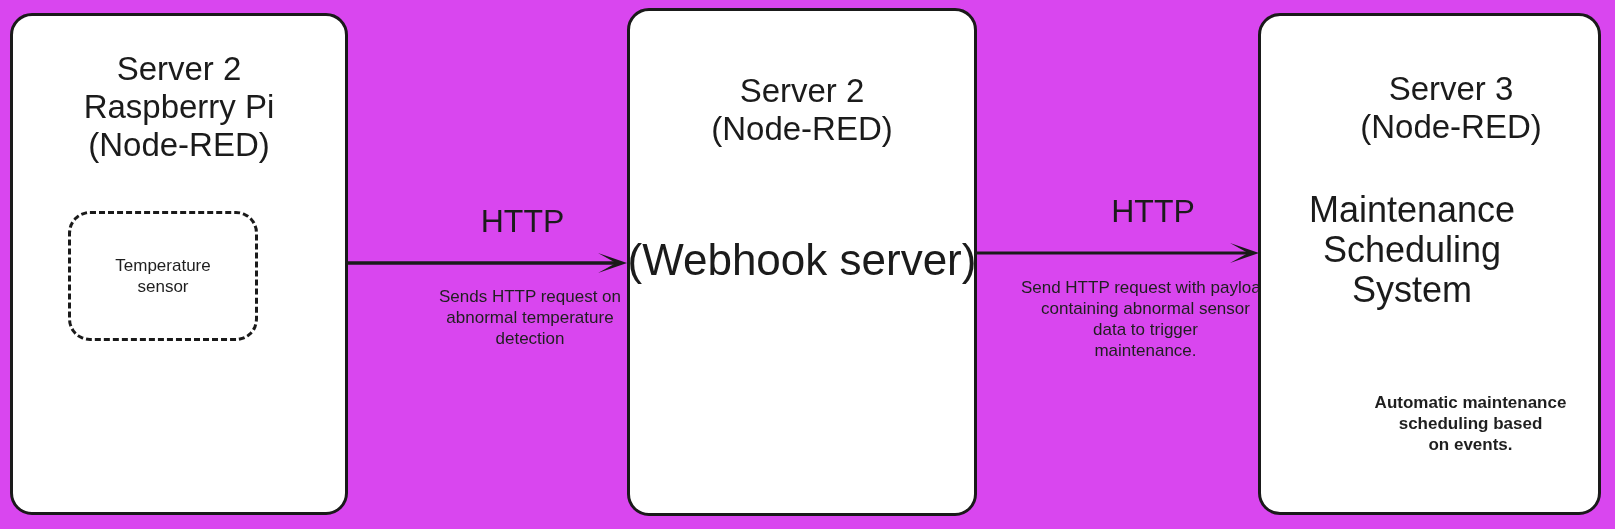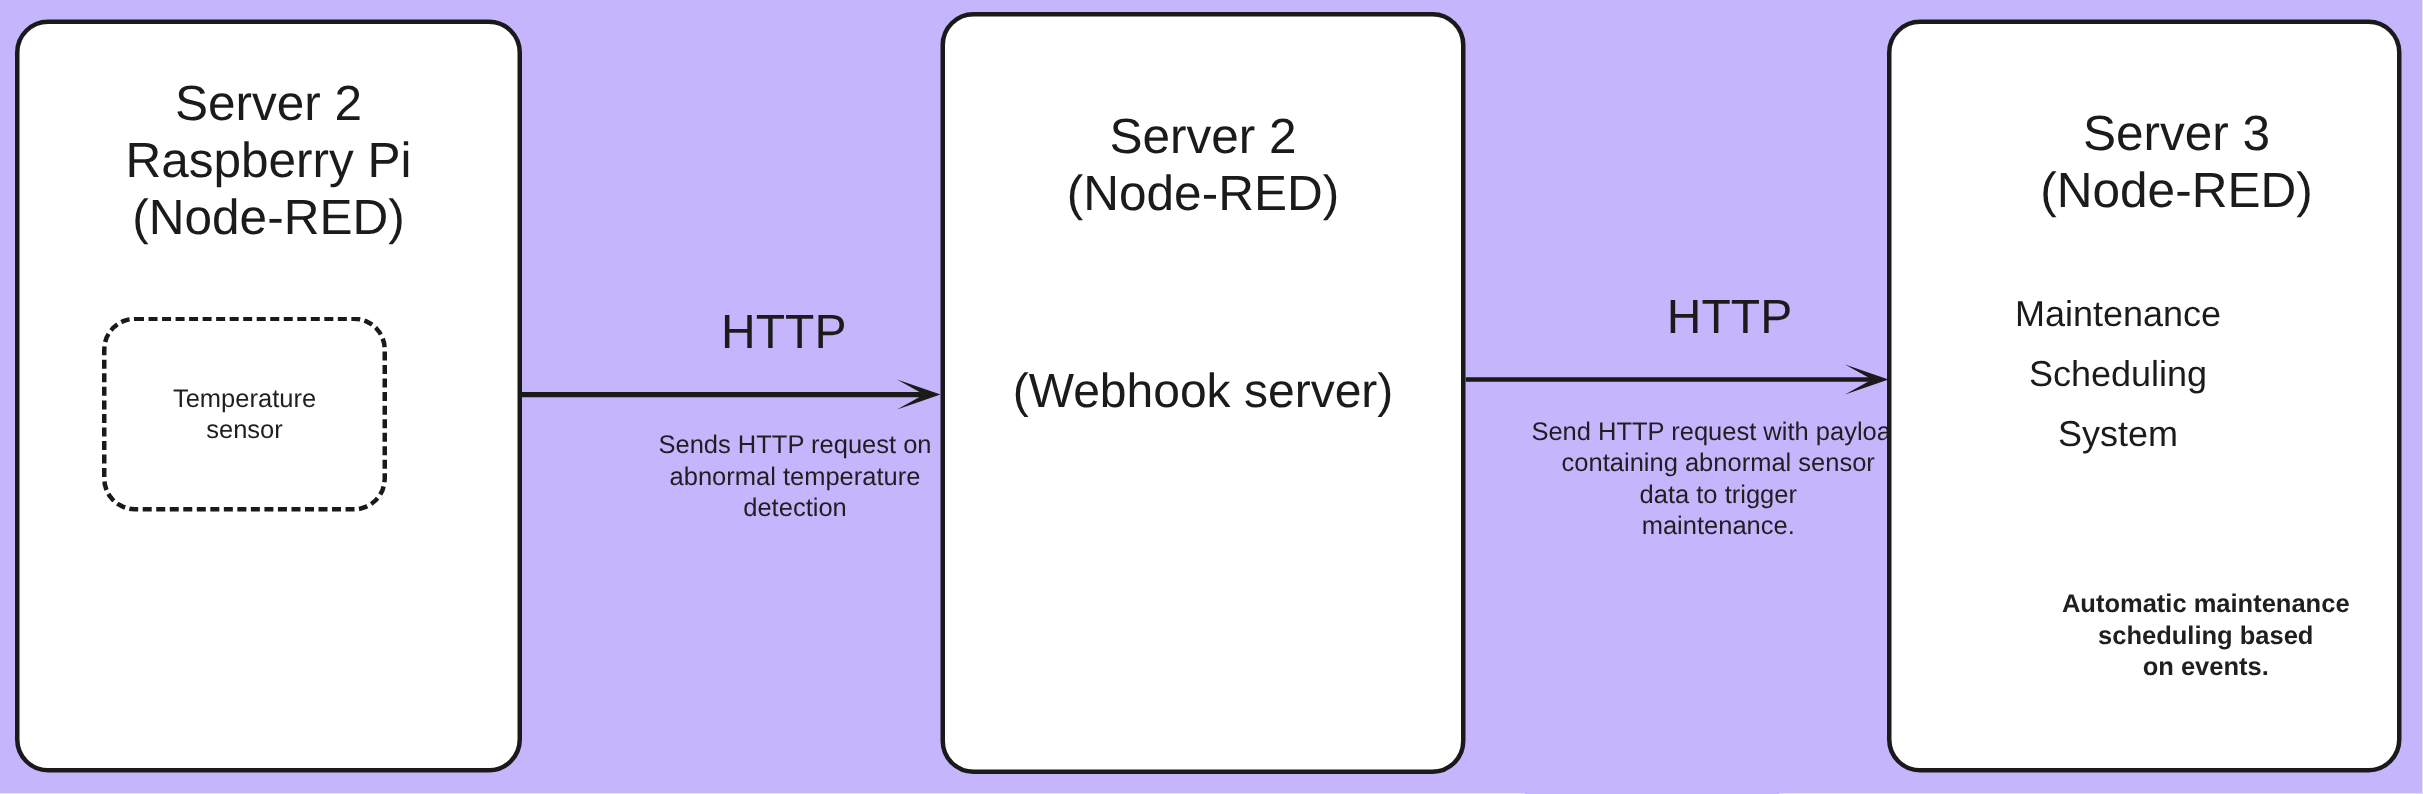--- a/index.html
+++ b/index.html
@@ -5,21 +5,21 @@
   html,body{margin:0;padding:0;background:#ffffff;}
   body{
     font-family:"Liberation Sans","DejaVu Sans",sans-serif;
     color:#1b1b1b;
     -webkit-font-smoothing:antialiased;
   }
   #canvas{
     position:relative;
     width:1615px;
     height:529px;
-    background:#c4b5fd;
+    background:#d946ef;
     overflow:hidden;
   }
 
   
   .node{
     position:absolute;
     box-sizing:border-box;
     background:#ffffff;
     border:3px solid #1a1a1a;
     border-radius:22px;
@@ -67,25 +67,25 @@
     white-space:pre-line;
     margin-left:41px;
   }
 
   
   #left-title   { left:10px; top:50px;  width:338px; }
   #sensor-label { width:100%; }
 
   
   #middle-title     { left:627px; top:72px;  width:350px; }
-  #middle-subtitle  { left:627px; top:240px; width:350px; font-size:32px; line-height:40px;}
+  #middle-subtitle  { left:627px; top:240px; width:350px; font-size:44px; line-height:40px;}
 
   
   #right-title      { left:1258px; top:70px;  width:386px; }
-  #right-subtitle   { left:1258px; top:190px; width:308px; font-size:24px; line-height:40px;}
+  #right-subtitle   { left:1258px; top:190px; width:308px; font-size:36px; line-height:40px;}
   #right-note       { left:1258px; top:392px; width:343px;font-weight:bold; }
 
   
   .arrow{ position:absolute; }
   #arrow-1 { left:348px; top:248px; width:279px; height:30px; }
   #arrow-2 { left:977px; top:238px; width:282px; height:30px; }
 
   
   .edge-label{
     position:absolute;

